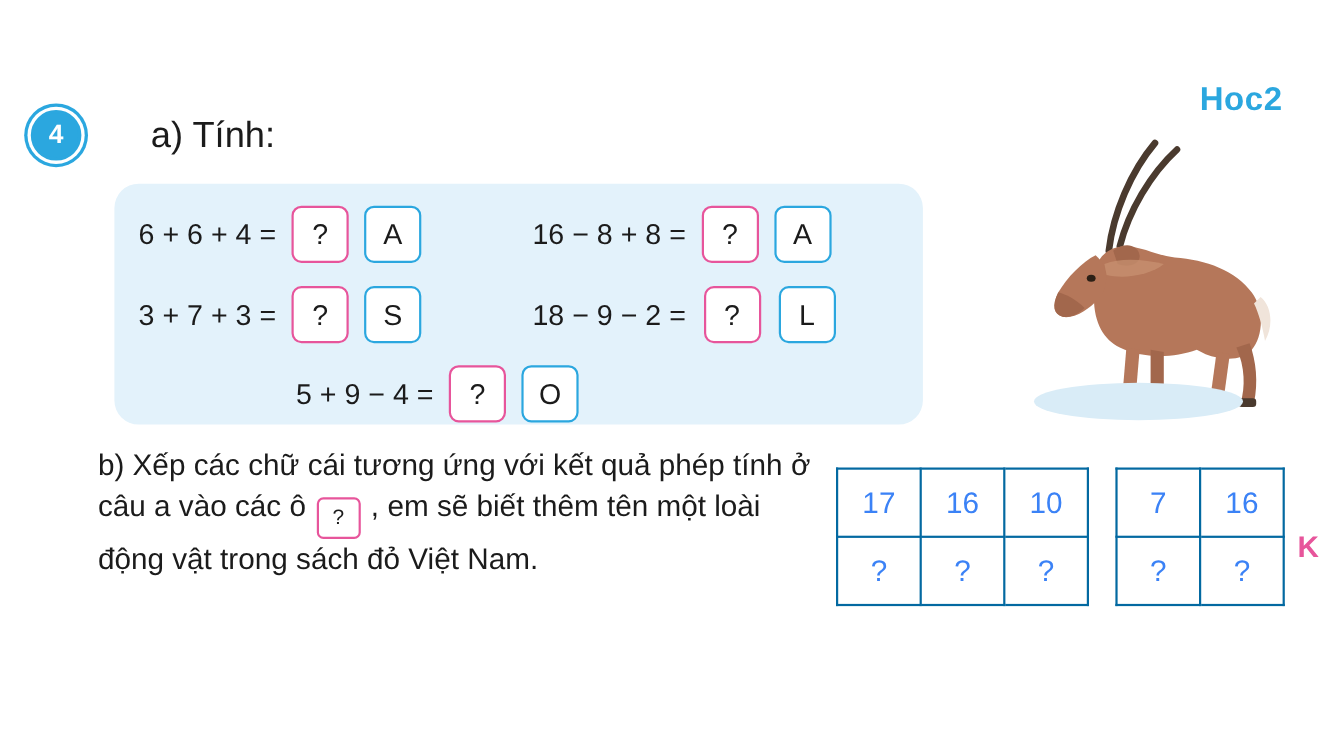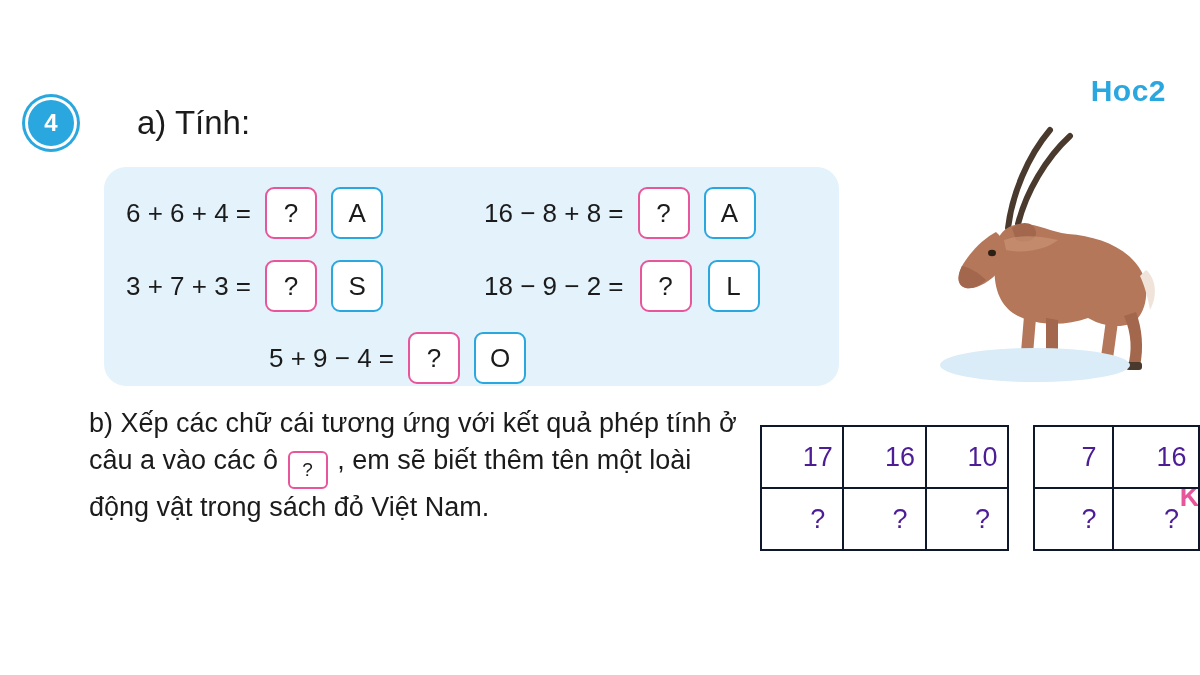--- a/index.html
+++ b/index.html
@@ -140,26 +140,25 @@
     gap: 24px;
     left: 760px;
     top: 425px;
   }
   table.ans {
     border-collapse: collapse;
   }
   table.ans td {
     width: 72px;
     height: 58px;
-    border: 2px solid #0f172a;
+    border: 2px solid #0369a1;
     text-align: center;
     vertical-align: middle;
     font-size: 27px;
-    color: #4c1d95;
-    padding-left: 32px;
+    color: #3b82f6;
   }
 
   
   .animal {
     position: absolute;
     left: 900px;
     top: 120px;
     width: 280px;
     height: 270px;
   }

